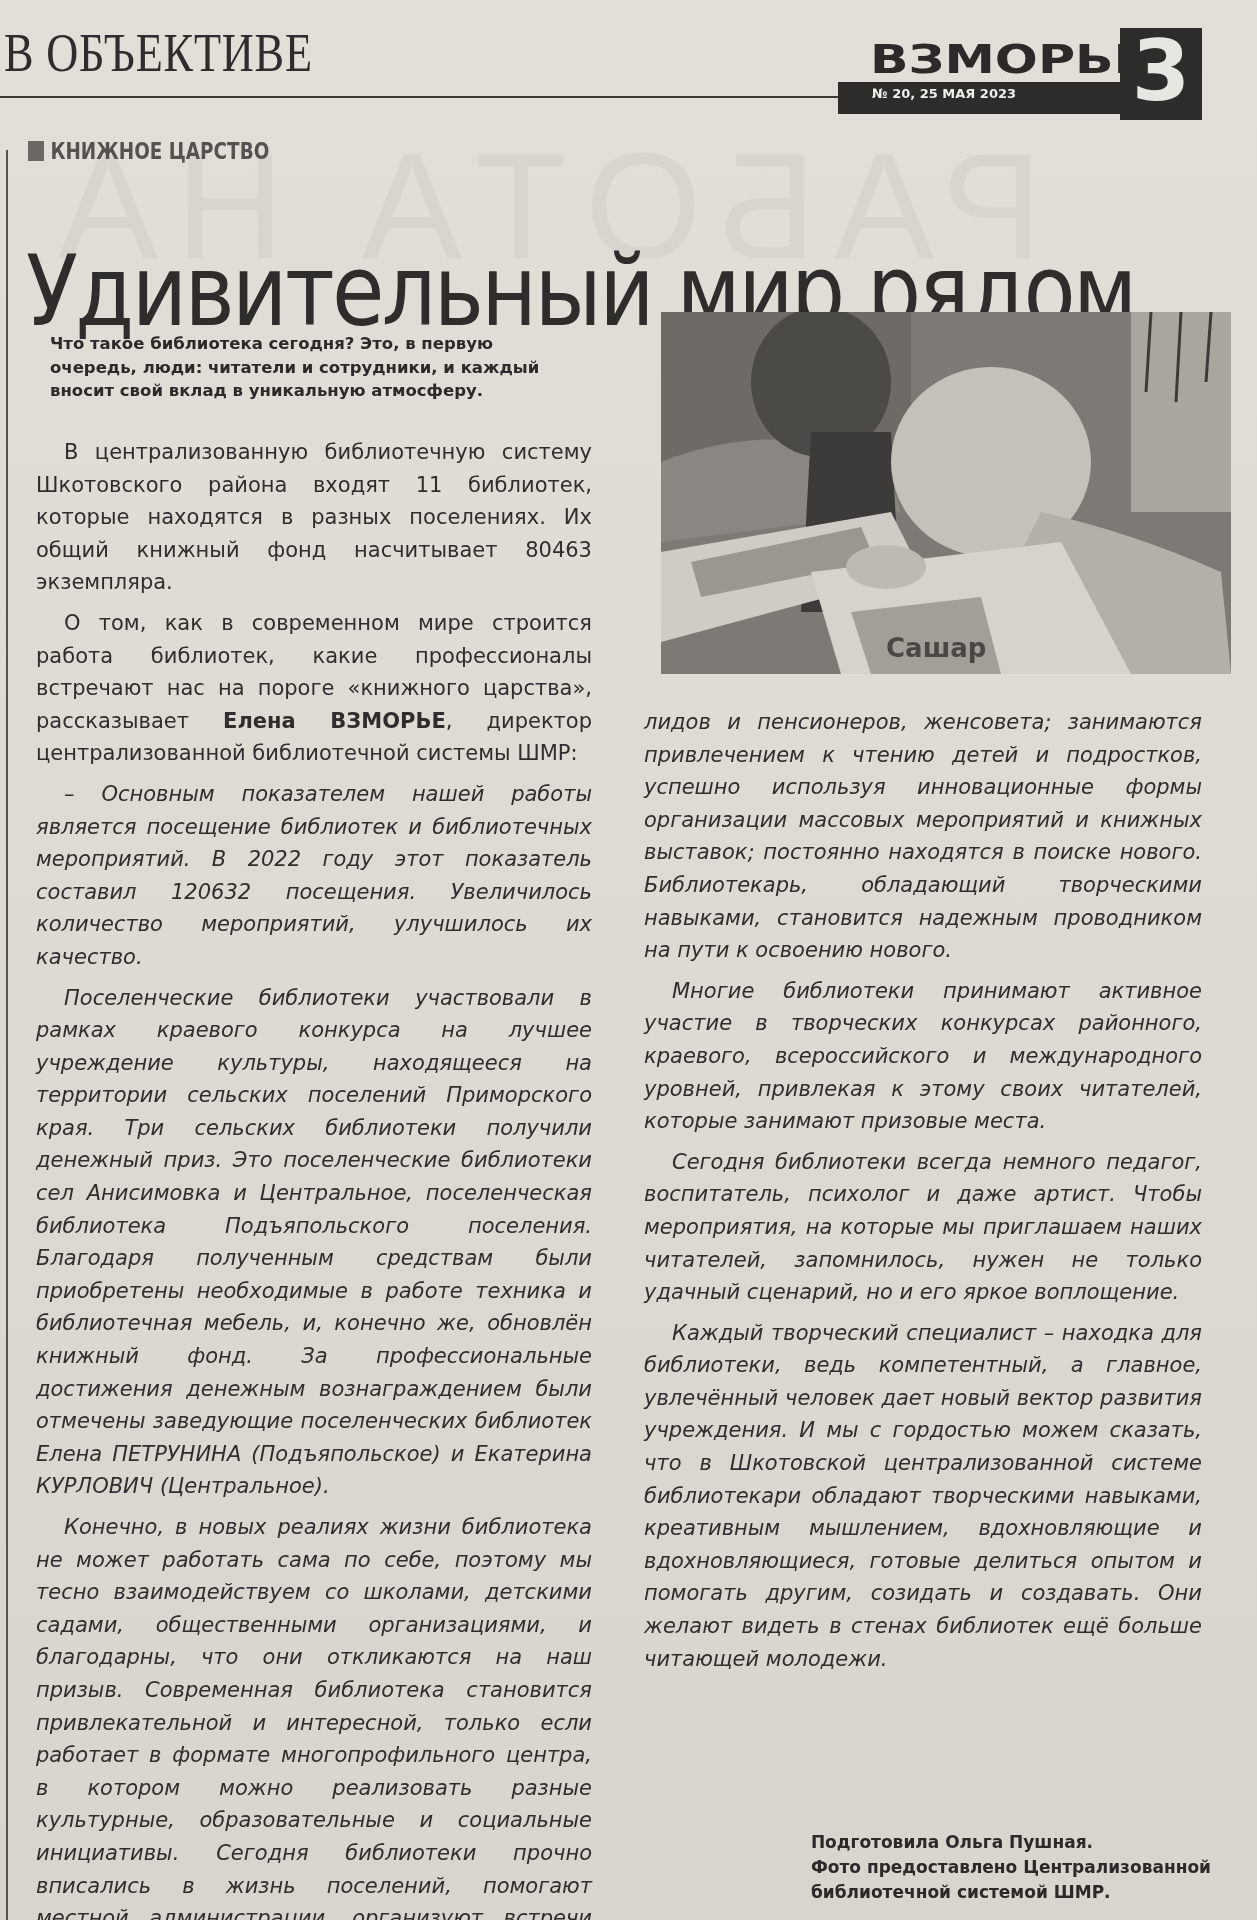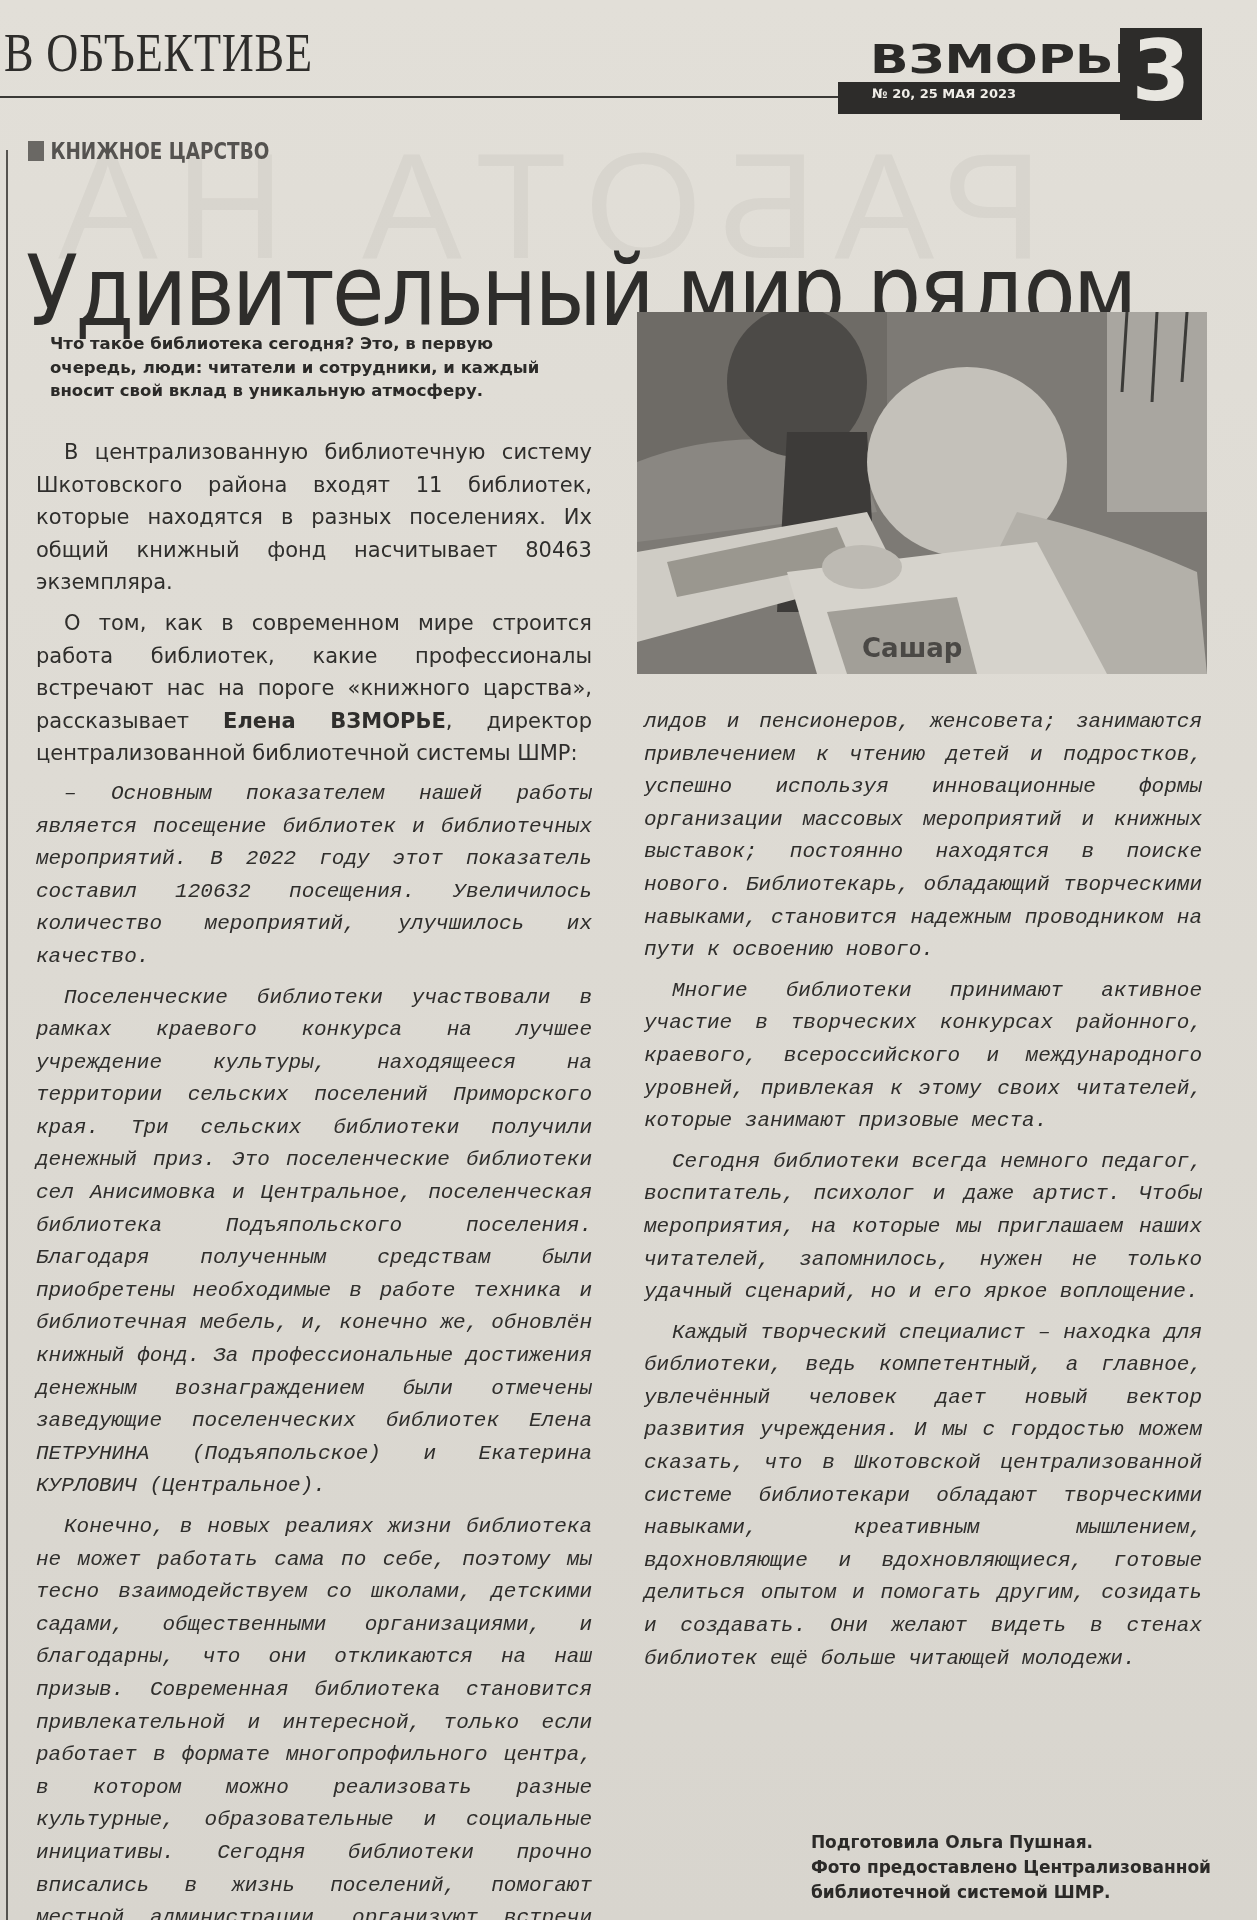--- a/index.html
+++ b/index.html
@@ -27,25 +27,25 @@
   .issue-text { position:absolute; left:34px; top:58px; color:#f0eee8; font-family:"DejaVu Sans",sans-serif; font-weight:bold; font-size:13px; white-space:nowrap;}
   .page-num-box { position:absolute; left:282px; top:0; width:82px; height:92px; background:#2d2c2a; }
   .page-num { position:absolute; left:282px; top:-6px; width:82px; text-align:center; color:#e8e6e0; font-family:"DejaVu Sans",sans-serif; font-weight:bold; font-size:84px; }
   .left-rule { position:absolute; left:6px; top:150px; width:2px; height:1770px; background:#55534f; }
   .rubric { position:absolute; left:28px; top:138px; font-family:"DejaVu Sans",sans-serif; font-weight:bold; font-size:23px; color:#555350; transform:scaleX(0.8); transform-origin:left; white-space:nowrap;}
   .rubric .sq { display:inline-block; width:20px; height:20px; background:#6a6864; vertical-align:-2px; margin-right:8px; }
   .headline { position:absolute; left:26px; top:168px; font-family:"DejaVu Sans",sans-serif; font-size:98px; color:#2e2d2b; letter-spacing:-3px; transform:scaleX(0.87); transform-origin:left; white-space:nowrap; font-weight:normal;}
   .lead { position:absolute; left:50px; top:312px; width:520px; font-family:"DejaVu Sans",sans-serif; font-weight:bold; font-size:16.5px; line-height:23.5px; color:#2b2a28;margin-top:20px; }
   .col { position:absolute; font-family:"DejaVu Sans",sans-serif; font-size:21px; line-height:32.6px; color:#2f2e2c; text-align:justify; }
   .col p { margin:8px; text-indent:28px; }
-  .col .it { font-style:italic;font-family:Liberation Mono, monospace; }
+  .col .it { font-style:italic; }
   .col-left { left:28px; top:428px; width:572px; }
   .col-right { left:636px; top:698px; width:574px; }
   .col b { font-weight:bold; }
-  .photo { position:absolute; left:637px; top:312px; width:570px; height:362px; background:#eab308; overflow:hidden; }
+  .photo { position:absolute; left:661px; top:312px; width:570px; height:362px; background:#eab308; overflow:hidden; }
   .credit { position:absolute; right:46px; top:1830px; text-align:left; font-family:"DejaVu Sans",sans-serif; font-weight:bold; font-size:17px; line-height:25px; color:#2b2a28; }
 </style>
 </head>
 <body>
 
 <div class="page"></div>
 <div class="bleed">РАБОТА НА</div>
 
 <div class="section-title">В ОБЪЕКТИВЕ</div>
 <div class="header-rule"></div>

